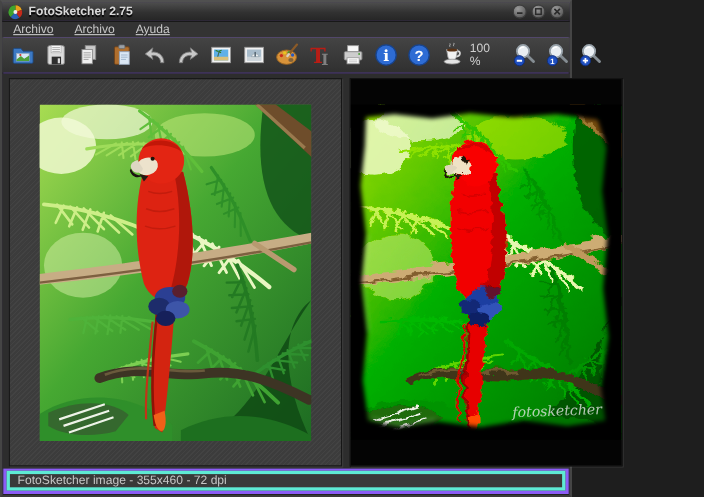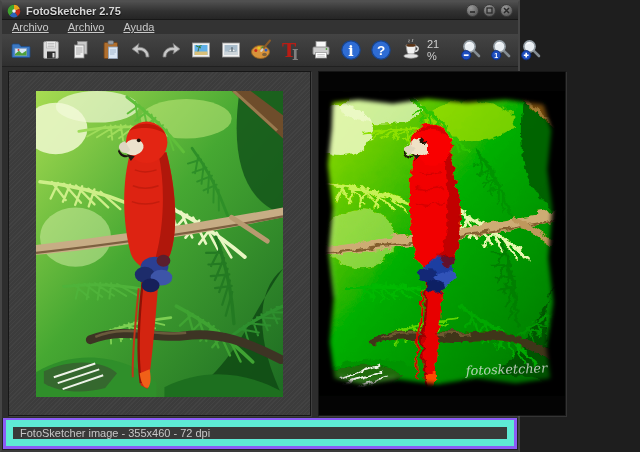--- a/index.html
+++ b/index.html
@@ -30,21 +30,21 @@
   .tb svg{display:block;}
   .zoom-label{margin-left:auto;font-size:11px;color:#cfcfcf;padding-right:16px;}
   
   .main{flex:1 1 auto;display:flex;gap:7px;padding:4px 6px 2px;background:#2d2d2d;min-height:0;}
   .panel{border:1px solid #161616;box-shadow:1px 1px 0 rgba(120,120,120,.25);display:flex;
          align-items:center;justify-content:center;min-height:0;}
   .panel-left{flex:0 0 303px;background:#3e3e3e;
     background-image:repeating-linear-gradient(135deg,rgba(255,255,255,.025) 0 1px,rgba(0,0,0,.03) 1px 3px);}
   .panel-right{flex:1 1 auto;background:#040404;}
   
-  .statusbar{flex:0 0 17px;margin:2px 4px 4px;border:7px solid #5eead4;background:#393939;
+  .statusbar{flex:0 0 17px;margin:2px 4px 4px;border:3px solid #5eead4;background:#393939;
              display:flex;align-items:center;padding:0 7px;font-size:11px;color:#c6c6c6;}
 </style>
 </head>
 <body>
 
 <svg width="0" height="0" style="position:absolute" aria-hidden="true">
   <defs>
     <linearGradient id="bgGrad" x1="0" y1="0" x2="1" y2="1">
       <stop offset="0" stop-color="#a8dc52"></stop>
       <stop offset="0.45" stop-color="#46a832"></stop>
@@ -270,21 +270,21 @@
     <button class="tb">
       <svg width="24" height="24" viewBox="0 0 24 24">
         <path d="M10,1.5 c1,1 -1,2 0,3 M13.5,1 c1,1 -1,2 0,3" stroke="#bbb" stroke-width="0.9" fill="none"></path>
         <path d="M7,7 h10 l-1.2,7 a3,3 0 0 1 -3,2.4 h-1.6 a3,3 0 0 1 -3,-2.4 Z" fill="#f2f2f2" stroke="#9a9a9a" stroke-width="0.8"></path>
         <ellipse cx="12" cy="7.4" rx="4.7" ry="1.4" fill="#5a3214"></ellipse>
         <path d="M17,8.5 c3,0 3,4.5 -1,5" fill="none" stroke="#d8d8d8" stroke-width="1.6"></path>
         <ellipse cx="12" cy="18" rx="7.2" ry="2.2" fill="#e4e4e4" stroke="#9a9a9a" stroke-width="0.7"></ellipse>
       </svg>
     </button>
 
-    <span class="zoom-label">21 %</span>
+    <span class="zoom-label">100 %</span>
 
     <button class="tb">
       <svg width="24" height="24" viewBox="0 0 24 24">
         <line x1="14.6" y1="12.6" x2="20" y2="18" stroke="#848c92" stroke-width="2.6" stroke-linecap="round"></line>
         <circle cx="10.5" cy="8.5" r="5.6" fill="#e9eef2" stroke="#96a0a8" stroke-width="1.6"></circle>
         <path d="M7.5,6.5 a4,4 0 0 1 4,-1.5" stroke="#fff" stroke-width="1.2" fill="none"></path>
         <circle cx="7.2" cy="17.2" r="4.6" fill="#1f4fc0" stroke="#0e2f7e" stroke-width="0.9"></circle>
         <path d="M4.8,17.2 H9.6" stroke="#fff" stroke-width="1.7"></path>
       </svg>
     </button>

